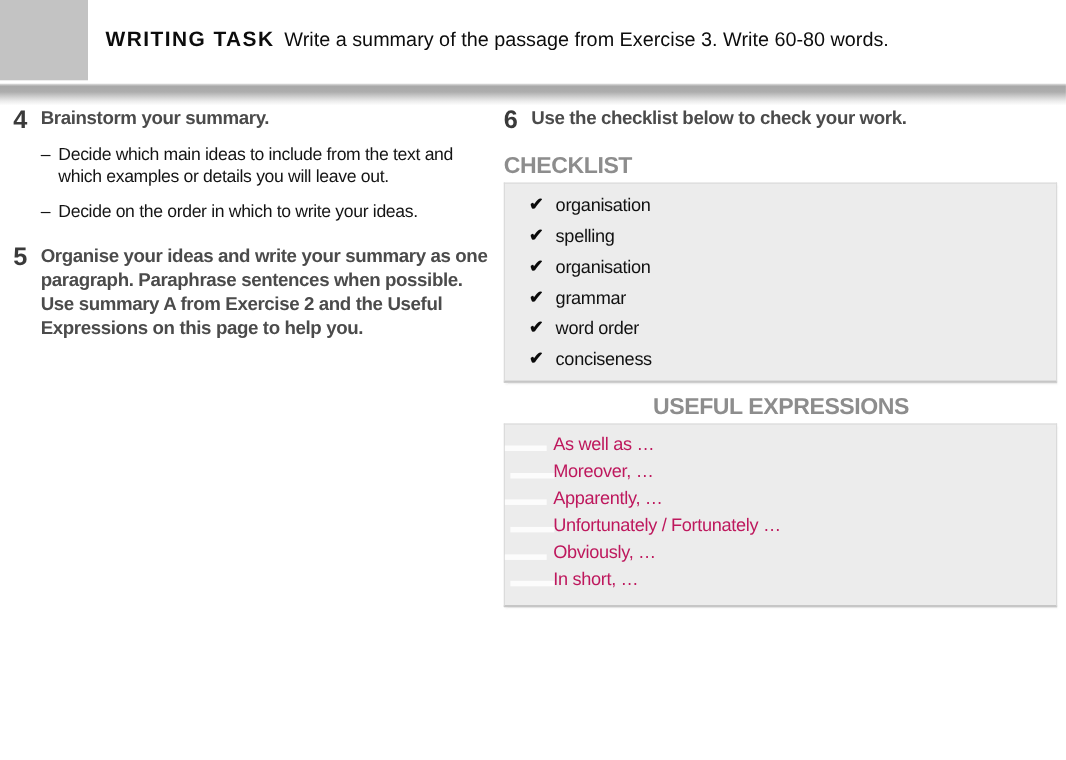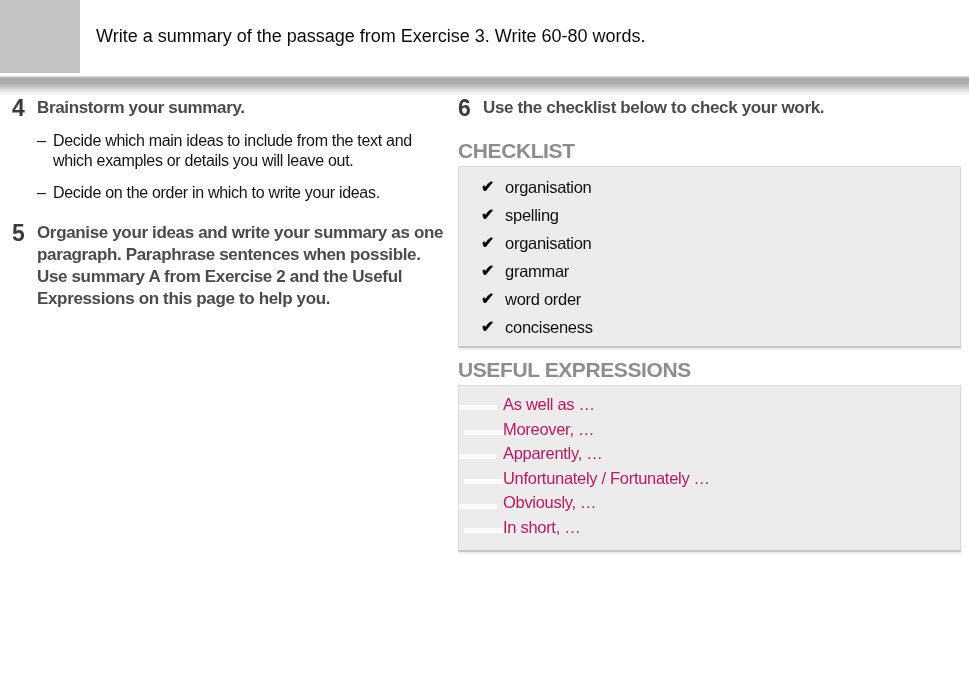--- a/index.html
+++ b/index.html
@@ -62,21 +62,21 @@
   .bullet-text { flex: 1; max-width: 376px; }
 
   #task-5 { margin-top: 19px; }
 
   
   .section-heading {
     font-size: 21px; font-weight: bold; color: #8d8d8d;
     letter-spacing: -0.4px; line-height: 21px;
   }
   #checklist-heading { margin-top: 21px; }
-  #expressions-heading { margin-top: 11px; }
+  #expressions-heading { margin-top: 11px; text-align: center; }
 
   .gray-box {
     width: 503px;
     background: #ececec;
     border: 1px solid #dadada;
     border-bottom: 2px solid #c6c6c6;
     box-shadow: 1px 2px 2px rgba(0,0,0,0.07);
     margin-top: 5px;
   }
   .checklist-box { padding: 6px 0 5px 22px; }
@@ -102,20 +102,21 @@
     background: rgba(255,255,255,0.85);
   }
   .expr-row:nth-child(even) .expr-line { left: 5px; width: 40px; }
 </style>
 </head>
 <body>
 
 <div class="corner-square"></div>
 
 <div class="task-header">
+  <span class="task-title">WRITING TASK</span>
   <span class="task-instruction">Write a summary of the passage from Exercise 3. Write 60-80 words.</span>
 </div>
 
 <div class="header-bar"></div>
 
 <div class="left-col">
 
   <div class="task-item" id="task-4">
     <span class="num">4</span>
     <div class="task-body">

